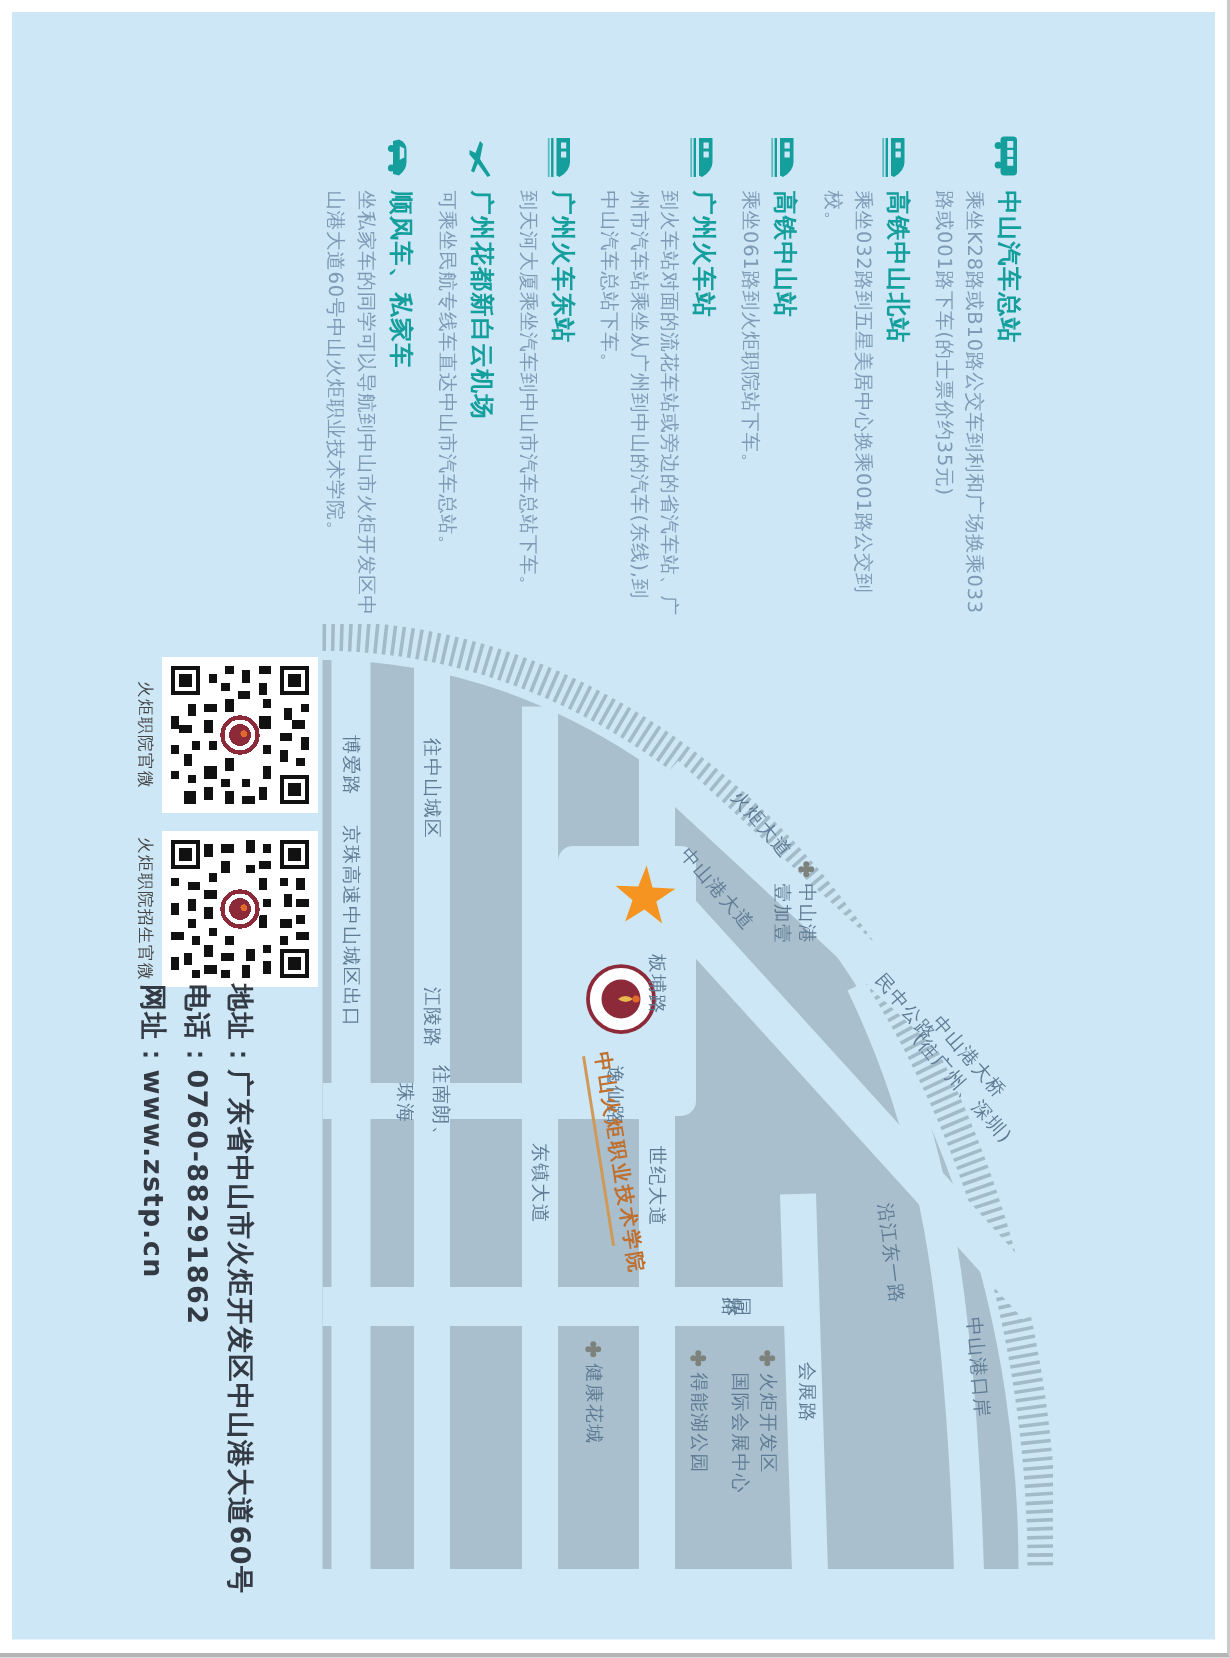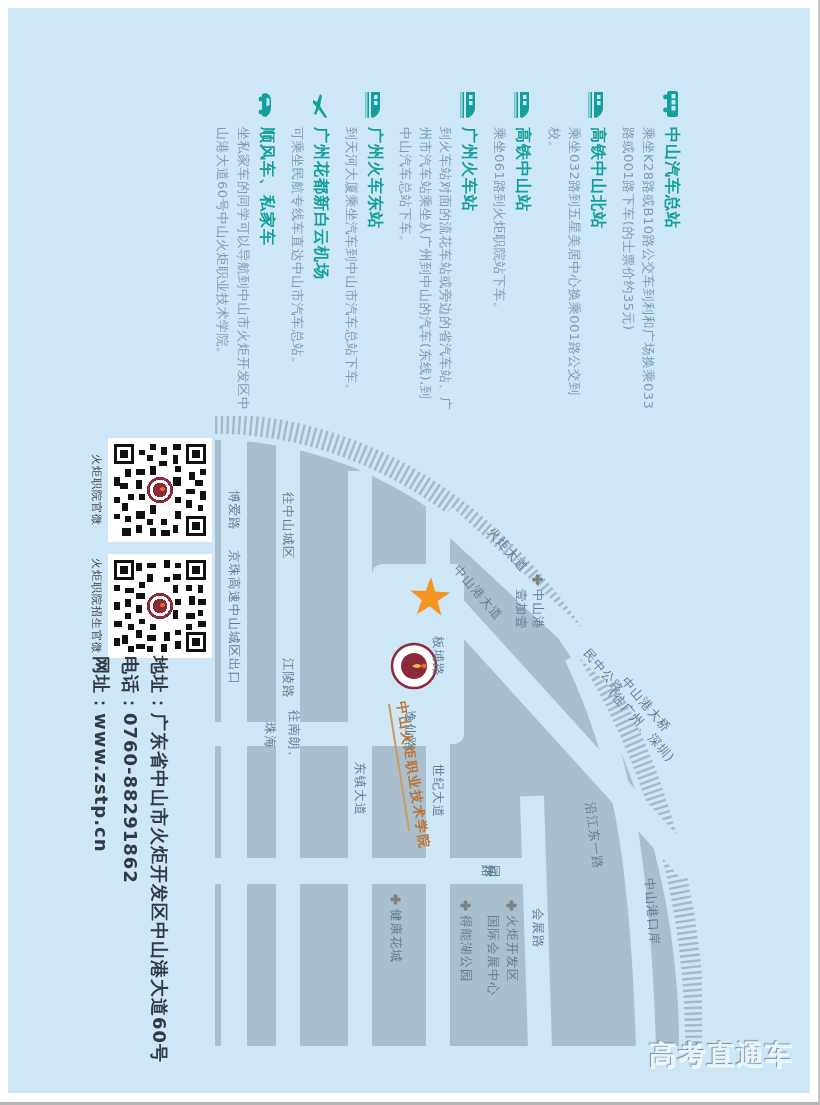--- a/index.html
+++ b/index.html
@@ -407,15 +407,14 @@
       </div>
 
       <div class="contact">
         <div>地址：广东省中山市火炬开发区中山港大道60号</div>
         <div>电话：0760-88291862</div>
         <div>网址：www.zstp.cn</div>
       </div>
 
     </div>
 
-    <div class="watermark">高考直通车</div>
   </div>
 </div>
 
 </body></html>

